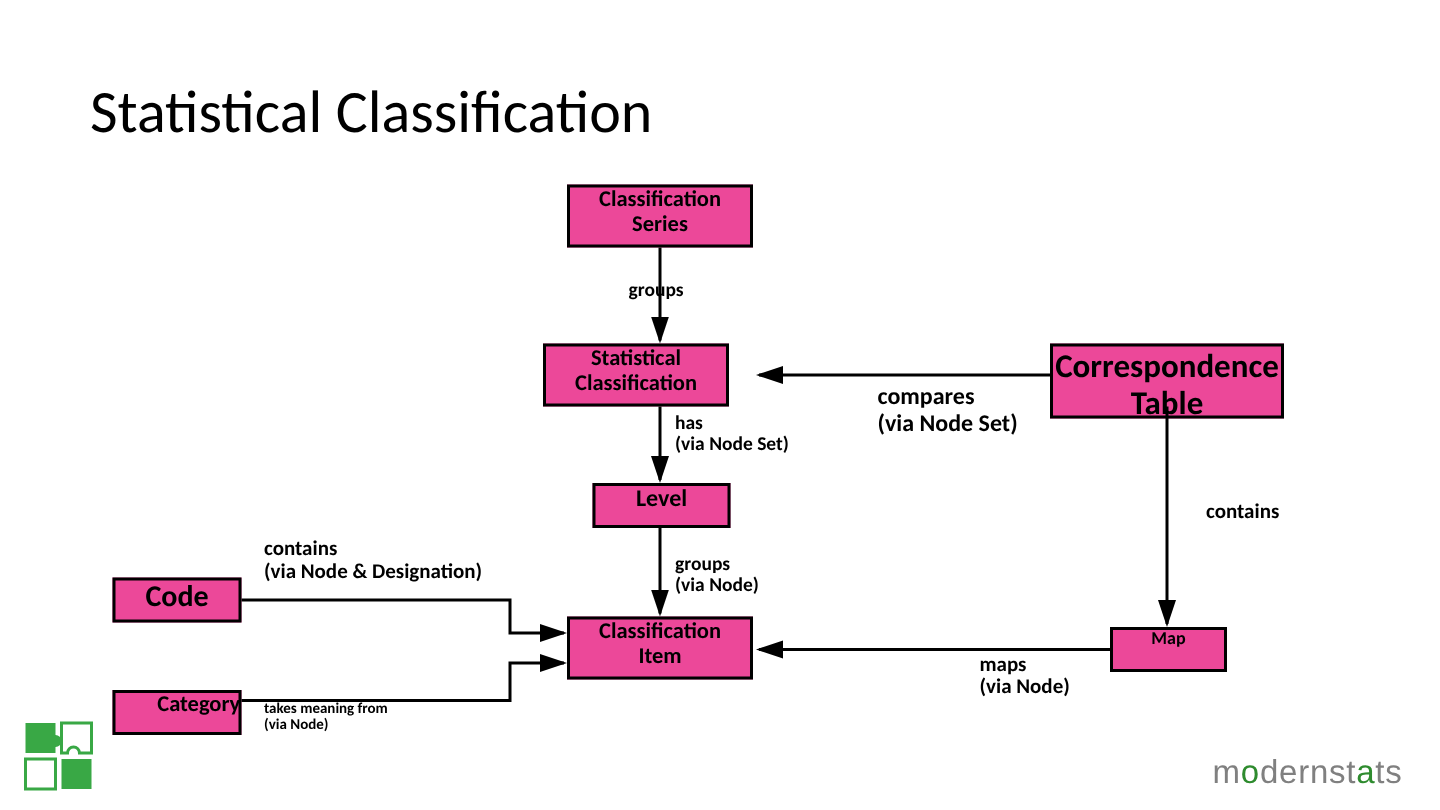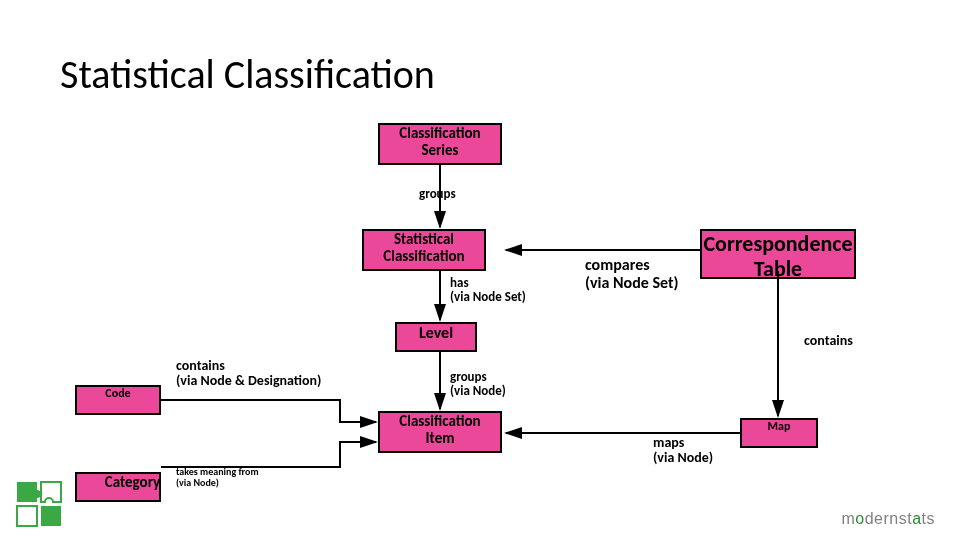--- a/index.html
+++ b/index.html
@@ -46,21 +46,21 @@
     position: absolute;
     left: 15px;
     bottom: 12px;
     width: 48px;
     height: 48px;
   }
   .logo-modern {
     position: absolute;
     right: 25px;
     bottom: 12px;
-    font-size: 16px;
+    font-size: 22px;
     color: #808080;
     font-family: "Segoe UI", Arial, sans-serif;
     letter-spacing: 0.5px;
   }
   .logo-modern .accent { color: #2e8b2e; }
 </style>
 </head>
 <body>
 
 <div class="title">Statistical Classification</div>
@@ -73,29 +73,29 @@
 <div class="box" style="left:362px; top:229px; width:124px; height:42px; font-size:15px;">
   <span style="white-space:pre-line">Statistical
 Classification</span>
 </div>
 
 <div class="box" style="left:700px; top:229px; width:156px; height:50px; font-size:22px;">
   <span style="white-space:pre-line">Correspondence
 Table</span>
 </div>
 
-<div class="box" style="left:395px; top:322px; width:82px; height:30px; font-size:16px;">
+<div class="box" style="left:395px; top:322px; width:92px; height:30px; font-size:16px;">
   <span>Level</span>
 </div>
 
-<div class="box" style="left:75px; top:385px; width:86px; height:30px; font-size:12px;">
+<div class="box" style="left:75px; top:385px; width:86px; height:30px; font-size:20px;">
   <span>Code</span>
 </div>
 
-<div class="box" style="left:75px; top:472px; width:86px; height:30px; font-size:15px;padding-left:29px;">
+<div class="box" style="left:75px; top:460px; width:86px; height:30px; font-size:15px;padding-left:29px;">
   <span>Category</span>
 </div>
 
 <div class="box" style="left:378px; top:411px; width:124px; height:42px; font-size:15px;">
   <span style="white-space:pre-line">Classification
 Item</span>
 </div>
 
 <div class="box" style="left:740px; top:418px; width:78px; height:30px; font-size:12px;">
   <span>Map</span>

